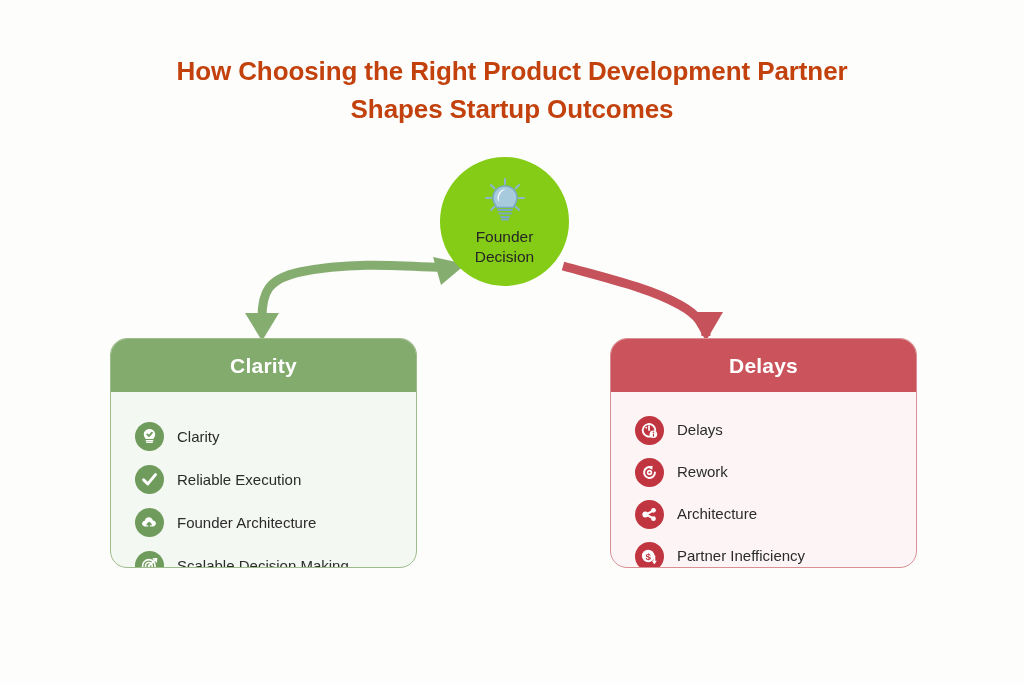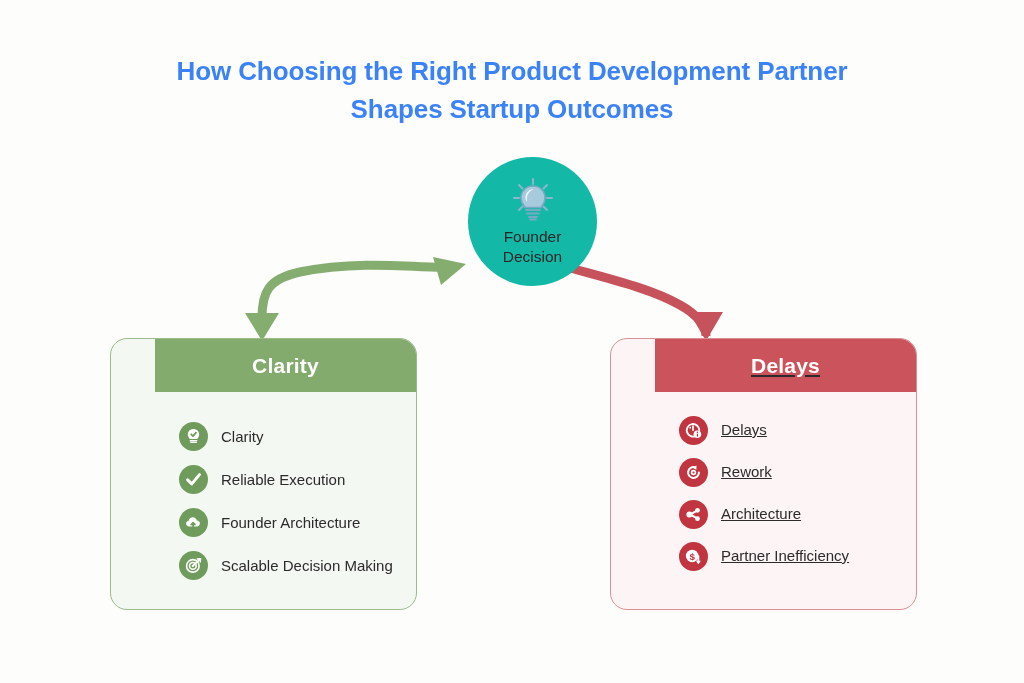--- a/index.html
+++ b/index.html
@@ -29,43 +29,43 @@
   #title {
     position: absolute;
     left: 0;
     top: 52px;
     width: 1024px;
     text-align: center;
     font-size: 26px;
     font-weight: bold;
     line-height: 38px;
     letter-spacing: -0.1px;
-    color: #3b82f6;
+    color: #c2410c;
   }
   #title .tline { display: block; }
 
   
   #connectors {
     position: absolute;
     left: 0;
     top: 0;
     width: 1024px;
     height: 683px;
     pointer-events: none;
   }
 
   
   #hub {
     position: absolute;
-    left: 468px;
+    left: 440px;
     top: 157px;
     width: 129px;
     height: 129px;
     border-radius: 50%;
-    background: #14b8a6;
+    background: #84cc16;
     display: flex;
     flex-direction: column;
     align-items: center;
     justify-content: flex-start;
     padding-top: 21px;
   }
   #hub .bulb-wrap {
     width: 46px;
     height: 44px;
     display: block;
@@ -78,29 +78,28 @@
     font-weight: normal;
     color: #262626;
   }
   #hub .hub-label span { display: block; }
 
   
   .card {
     position: absolute;
     top: 338px;
     width: 307px;
-    height: 272px;
+    height: 230px;
     border-radius: 17px;
     overflow: hidden;
     display: flex;
     flex-direction: column;
-    padding-left: 44px;
   }
   #card-clarity { left: 110px; border: 1px solid #9ebb8c; background: #f4f8f2; }
-  #card-delays  { left: 610px; border: 1px solid #d98f93; background: #fdf5f5; text-decoration: underline; }
+  #card-delays  { left: 610px; border: 1px solid #d98f93; background: #fdf5f5; }
 
   .card-header {
     height: 53px;
     flex: 0 0 53px;
     display: flex;
     align-items: center;
     justify-content: center;
     color: #ffffff;
     font-size: 21px;
     font-weight: bold;

